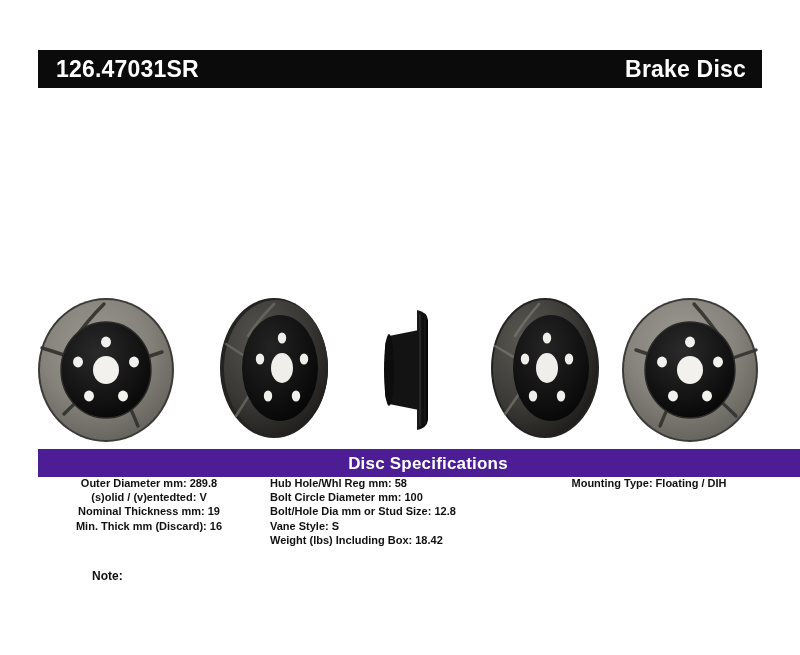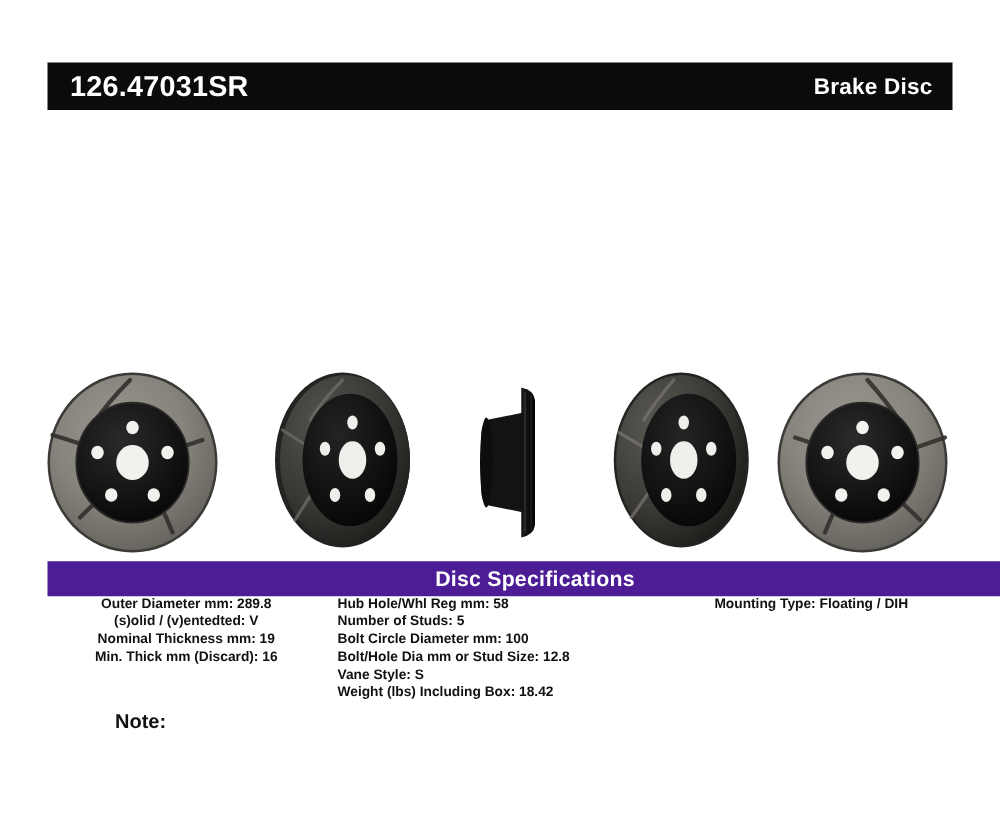--- a/index.html
+++ b/index.html
@@ -42,21 +42,21 @@
   .part-number {
     color: #ffffff;
     font-size: 23px;
     font-weight: bold;
     letter-spacing: 0.2px;
     line-height: 1;
     white-space: nowrap;
   }
   .product-type {
     color: #ffffff;
-    font-size: 18px;
+    font-size: 23px;
     font-weight: bold;
     letter-spacing: 0.2px;
     line-height: 1;
     white-space: nowrap;
   }
 
   
   .product-views {
     position: absolute;
     left: 30px;
@@ -113,21 +113,21 @@
     line-height: 14.2px;
     white-space: nowrap;
     color: #111111;
   }
 
   
   .note {
     position: absolute;
     left: 92px;
     top: 570px;
-    font-size: 16px;
+    font-size: 12px;
     font-weight: bold;
     color: #111111;
     line-height: 1;
   }
 </style>
 </head>
 <body>
 
 <div class="sheet">
 
@@ -306,21 +306,20 @@
 
     <div class="spec-col spec-col-left">
       <div class="spec-row">Outer Diameter mm: 289.8</div>
       <div class="spec-row">(s)olid / (v)entedted: V</div>
       <div class="spec-row">Nominal Thickness mm: 19</div>
       <div class="spec-row">Min. Thick mm (Discard): 16</div>
     </div>
 
     <div class="spec-col spec-col-mid">
       <div class="spec-row">Hub Hole/Whl Reg mm: 58</div>
-      <div class="spec-row">Number of Studs: 5</div>
       <div class="spec-row">Bolt Circle Diameter mm: 100</div>
       <div class="spec-row">Bolt/Hole Dia mm or Stud Size: 12.8</div>
       <div class="spec-row">Vane Style: S</div>
       <div class="spec-row">Weight (lbs) Including Box: 18.42</div>
     </div>
 
     <div class="spec-col spec-col-right">
       <div class="spec-row">Mounting Type: Floating / DIH</div>
     </div>
 

